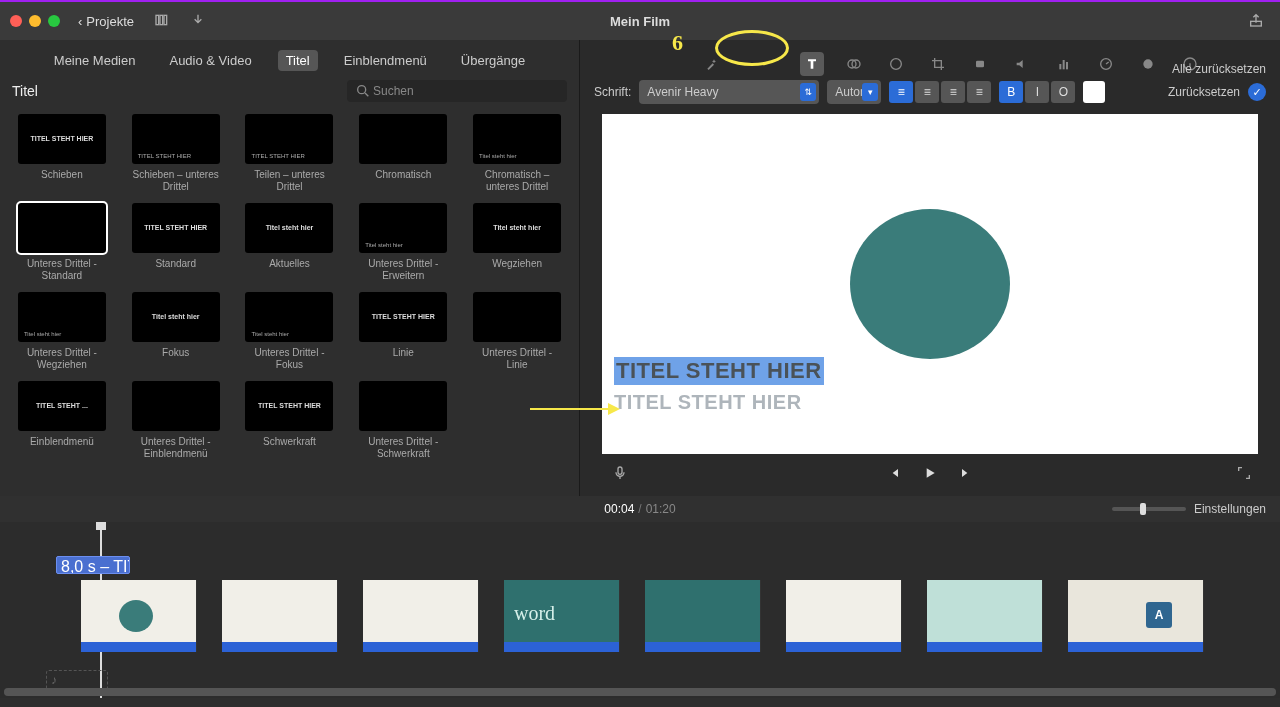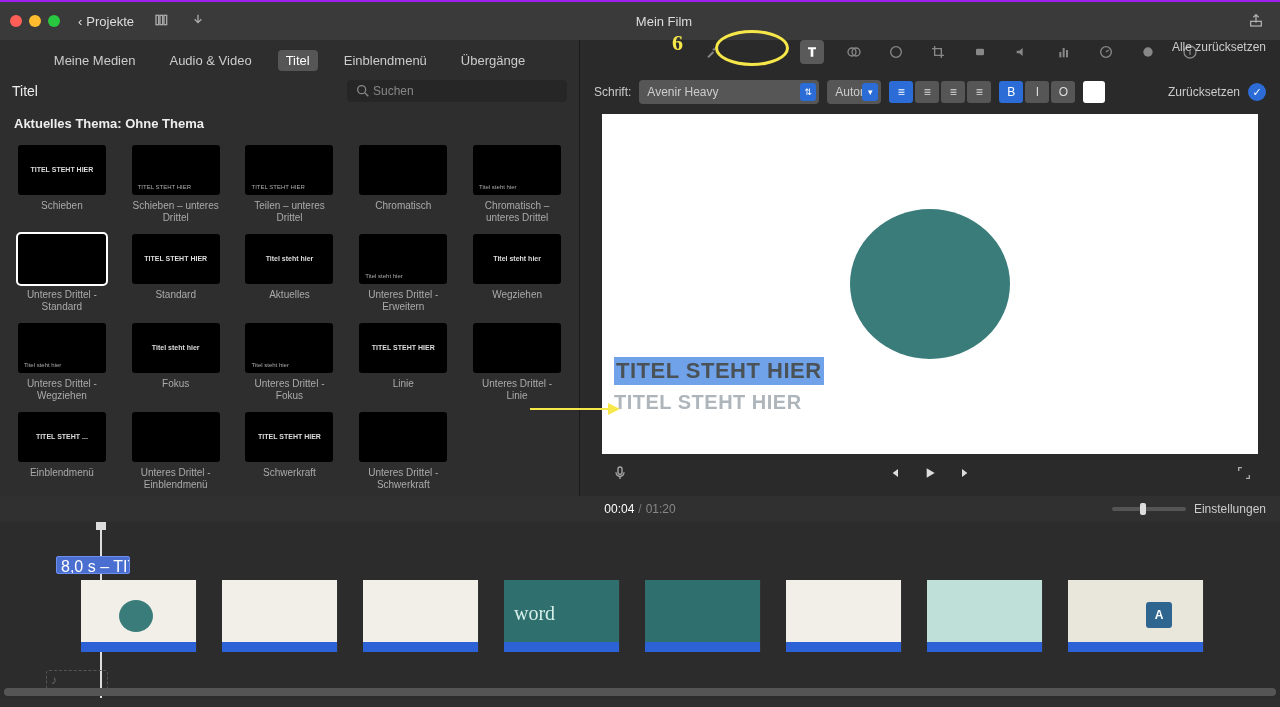--- a/index.html
+++ b/index.html
@@ -6,21 +6,21 @@
 body { width: 1280px; height: 707px; background: #2e2e2e; color: #ccc; font-size: 12px; overflow: hidden; position: relative; }
 
 .titlebar { height: 40px; background: #3a3a3a; display: flex; align-items: center; padding: 0 10px; position: relative; border-top: 2px solid #a020f0; }
 .traffic { display: flex; gap: 7px; }
 .traffic span { width: 12px; height: 12px; border-radius: 50%; }
 .tl-red { background: #ff5f57; }
 .tl-yel { background: #febc2e; }
 .tl-grn { background: #28c840; }
 .back-proj { margin-left: 18px; font-size: 13px; color: #ddd; display: flex; align-items: center; gap: 4px; }
 .tb-ic { margin-left: 20px; color: #aaa; }
-.titlebar .app-title { position: absolute; left: 50%; transform: translateX(-50%); font-size: 13px; font-weight: 400; color: #ddd; margin-left: 24px; }
+.titlebar .app-title { position: absolute; left: 50%; transform: translateX(-50%); font-size: 13px; font-weight: 700; color: #ddd; }
 .share-ic { position: absolute; right: 16px; color: #aaa; }
 
 .upper { height: 456px; display: flex; }
 .left-pane { width: 580px; display: flex; flex-direction: column; border-right: 1px solid #1a1a1a; }
 .right-pane { flex: 1; display: flex; flex-direction: column; background: #2a2a2a; }
 
 .media-tabs { height: 28px; display: flex; align-items: center; justify-content: center; gap: 18px; font-size: 13px; color: #ccc; margin-top: 6px; }
 .media-tabs .tb { padding: 3px 8px; border-radius: 4px; }
 .media-tabs .tb.active { background: #565656; color: #fff; }
 
@@ -30,21 +30,21 @@
 
 .theme-line { padding: 8px 14px; font-size: 13px; font-weight: 600; color: #eee; }
 
 .title-grid { flex: 1; overflow: hidden; padding: 6px 10px; display: grid; grid-template-columns: repeat(5, 1fr); gap: 10px 10px; align-content: start; }
 .tcell { display: flex; flex-direction: column; align-items: center; }
 .thumb { width: 88px; height: 50px; background: #000; border-radius: 3px; display: flex; align-items: center; justify-content: center; color: #ddd; font-size: 7px; font-weight: 700; text-align: center; line-height: 1.1; position: relative; }
 .thumb.sel { outline: 2px solid #fff; outline-offset: 0; }
 .thumb .low { position: absolute; bottom: 4px; left: 6px; font-size: 6px; color: #aaa; font-weight: 400; }
 .tlabel { font-size: 10px; color: #aaa; margin-top: 5px; text-align: center; line-height: 1.2; max-width: 92px; }
 
-.adj-row { height: 36px; display: flex; align-items: flex-start; padding-left: 120px; gap: 18px; position: relative; }
+.adj-row { height: 36px; display: flex; align-items: flex-end; padding-left: 120px; gap: 18px; position: relative; }
 .adj-ic { width: 24px; height: 24px; display: flex; align-items: center; justify-content: center; color: #888; border-radius: 4px; }
 .adj-ic.active { background: #5a5a5a; color: #fff; }
 .reset-all { position: absolute; right: 14px; font-size: 12px; color: #ccc; }
 
 .font-row { height: 32px; display: flex; align-items: center; padding: 0 14px; gap: 8px; font-size: 12px; color: #ccc; }
 .font-sel { height: 24px; background: #565656; border-radius: 4px; padding: 0 8px; display: flex; align-items: center; position: relative; }
 .font-sel .arrows { position: absolute; right: 3px; width: 16px; height: 18px; background: #2b6cd7; border-radius: 3px; display: flex; align-items: center; justify-content: center; color: #fff; font-size: 9px; }
 .sz-sel { width: 54px; }
 .seg { display: flex; gap: 2px; }
 .seg .sbtn { height: 22px; width: 24px; background: #565656; border-radius: 3px; display: flex; align-items: center; justify-content: center; color: #ddd; font-size: 12px; }
@@ -143,21 +143,20 @@
     <div class="row-head">
       <span class="ttl">Titel</span>
       <div class="search">
         <svg viewBox="0 0 24 24" fill="none" stroke="currentColor" stroke-width="2">
             <circle cx="10" cy="10" r="6"></circle>
             <path d="M20 20l-5-5"></path>
           </svg>
         <span>Suchen</span>
       </div>
     </div>
-    <div class="theme-line">Aktuelles Thema: Ohne Thema</div>
     <div class="title-grid" id="title-grid">
         <div class="tcell">
           <div class="thumb">TITEL STEHT HIER</div>
           <div class="tlabel">Schieben</div>
         </div>
         <div class="tcell">
           <div class="thumb">
             <div class="low">TITEL STEHT HIER</div>
           </div>
           <div class="tlabel">Schieben – unteres Drittel</div>

